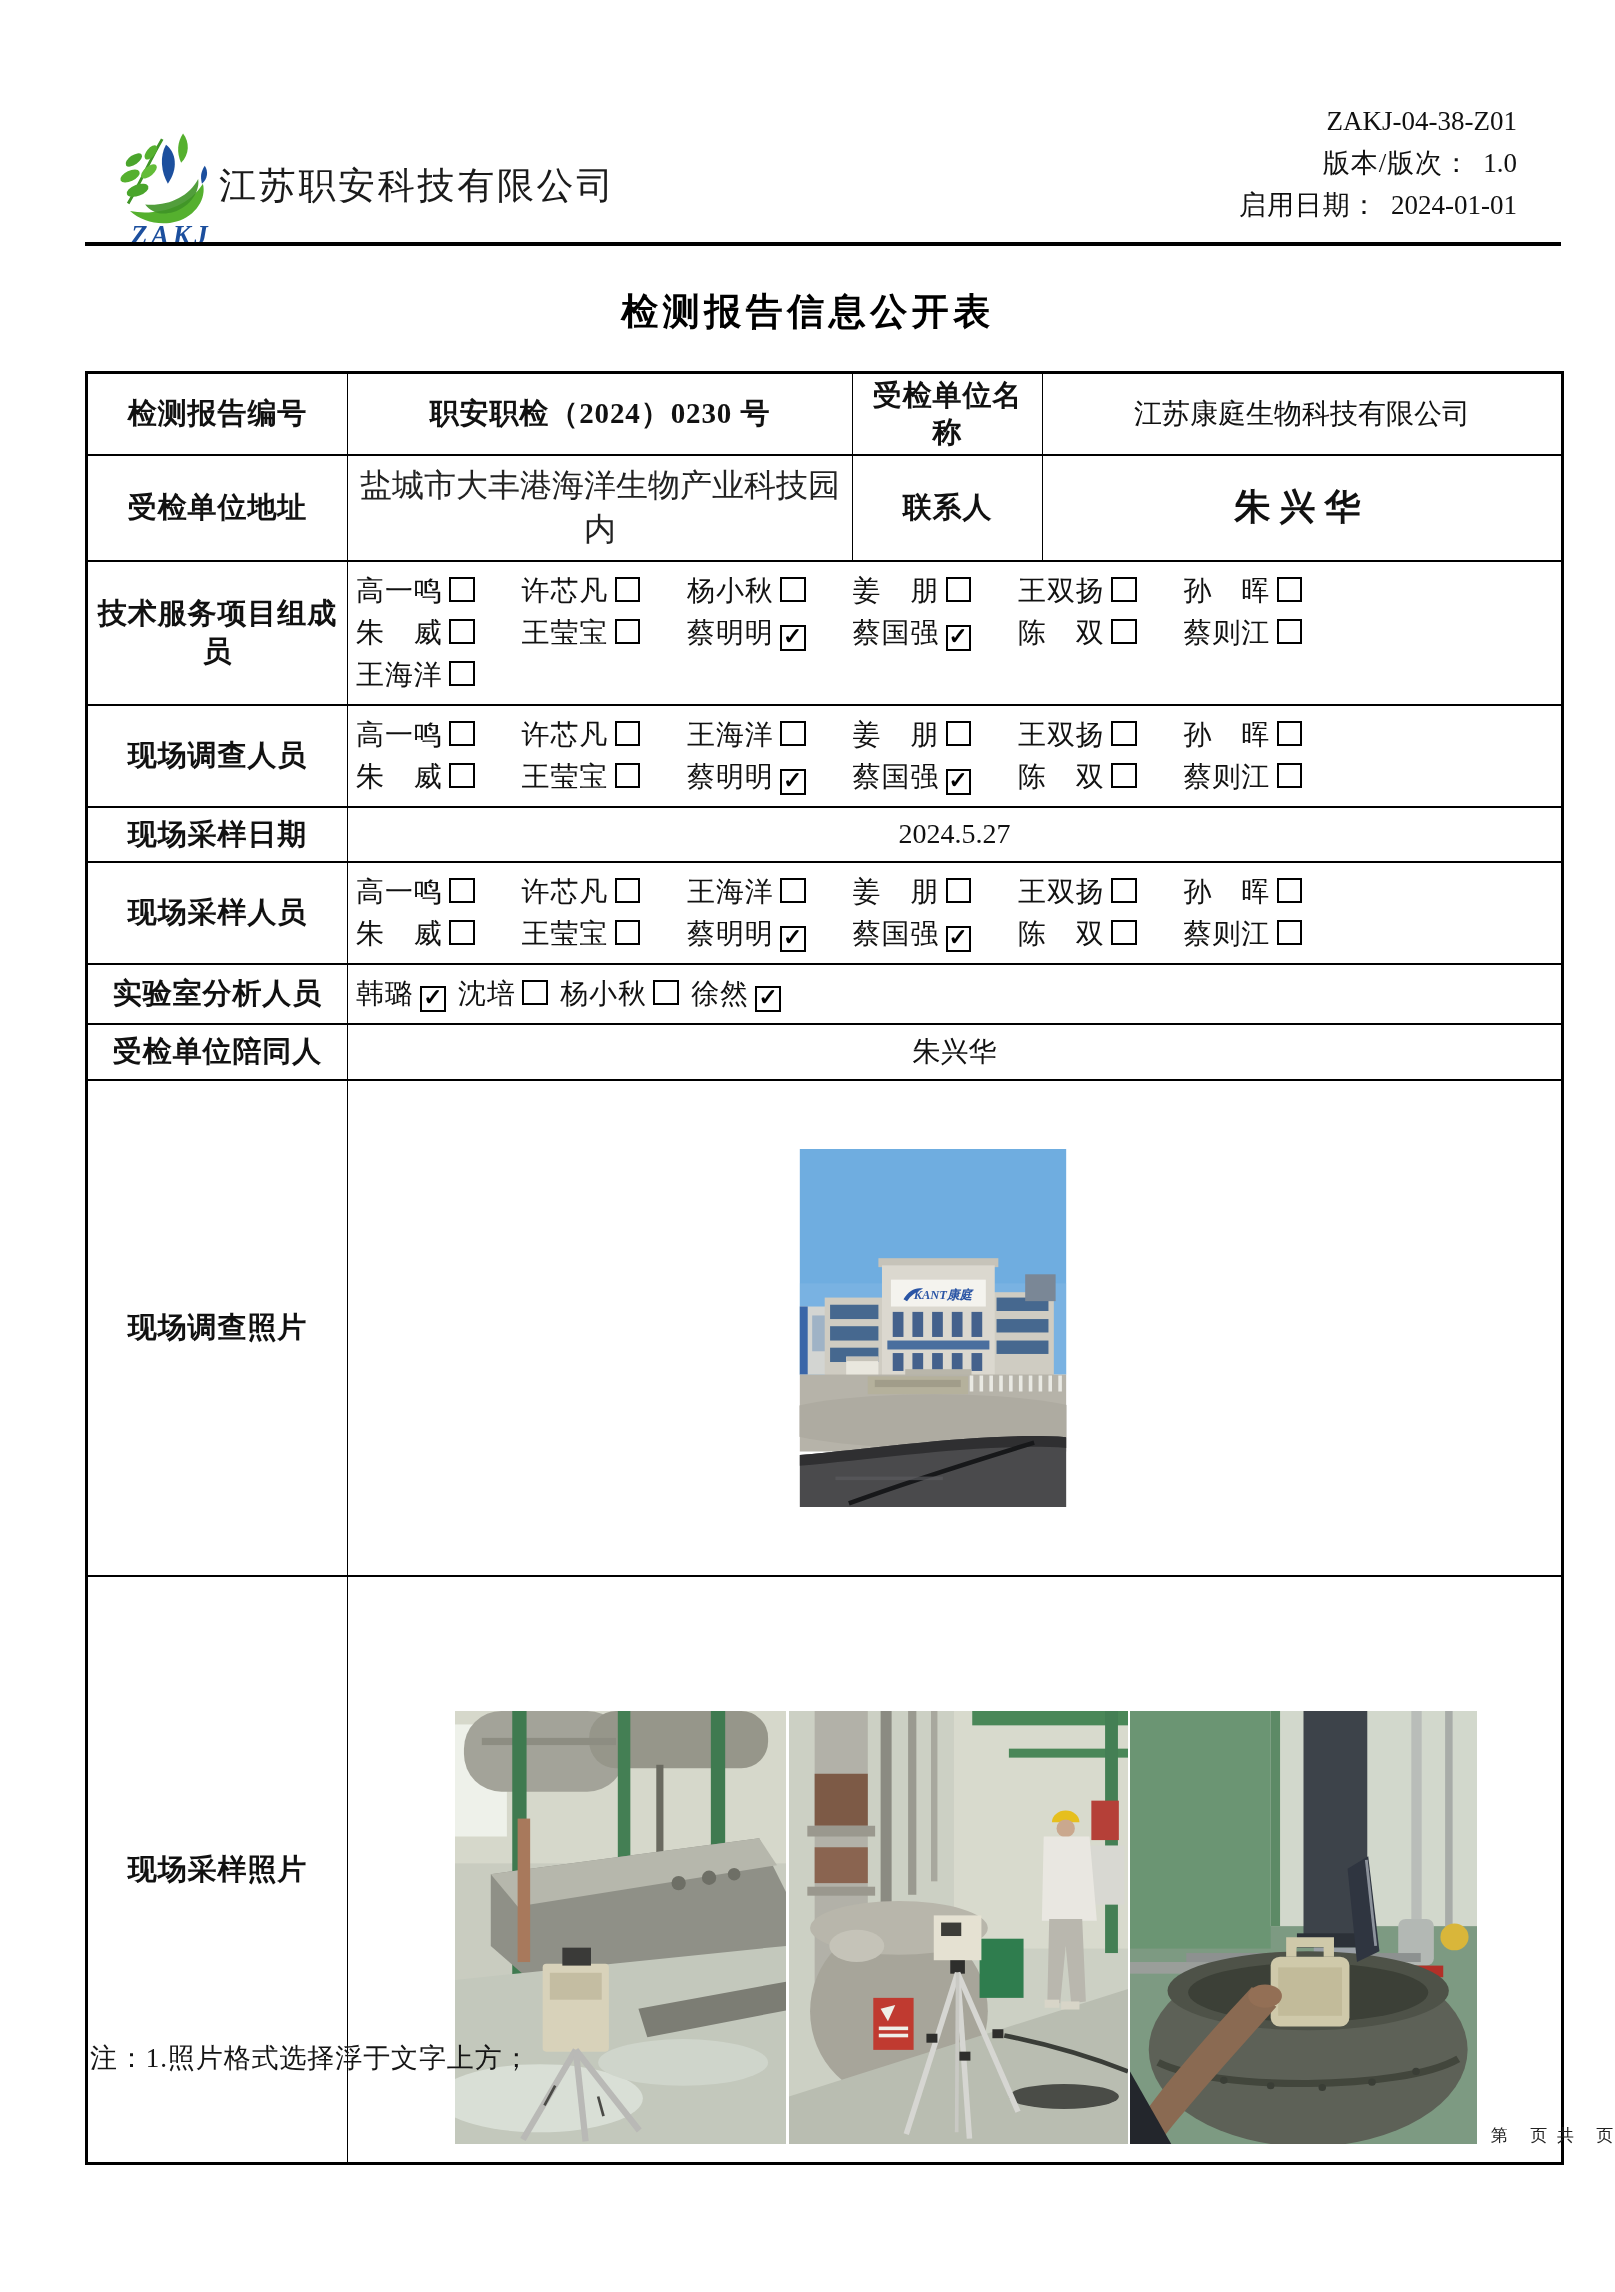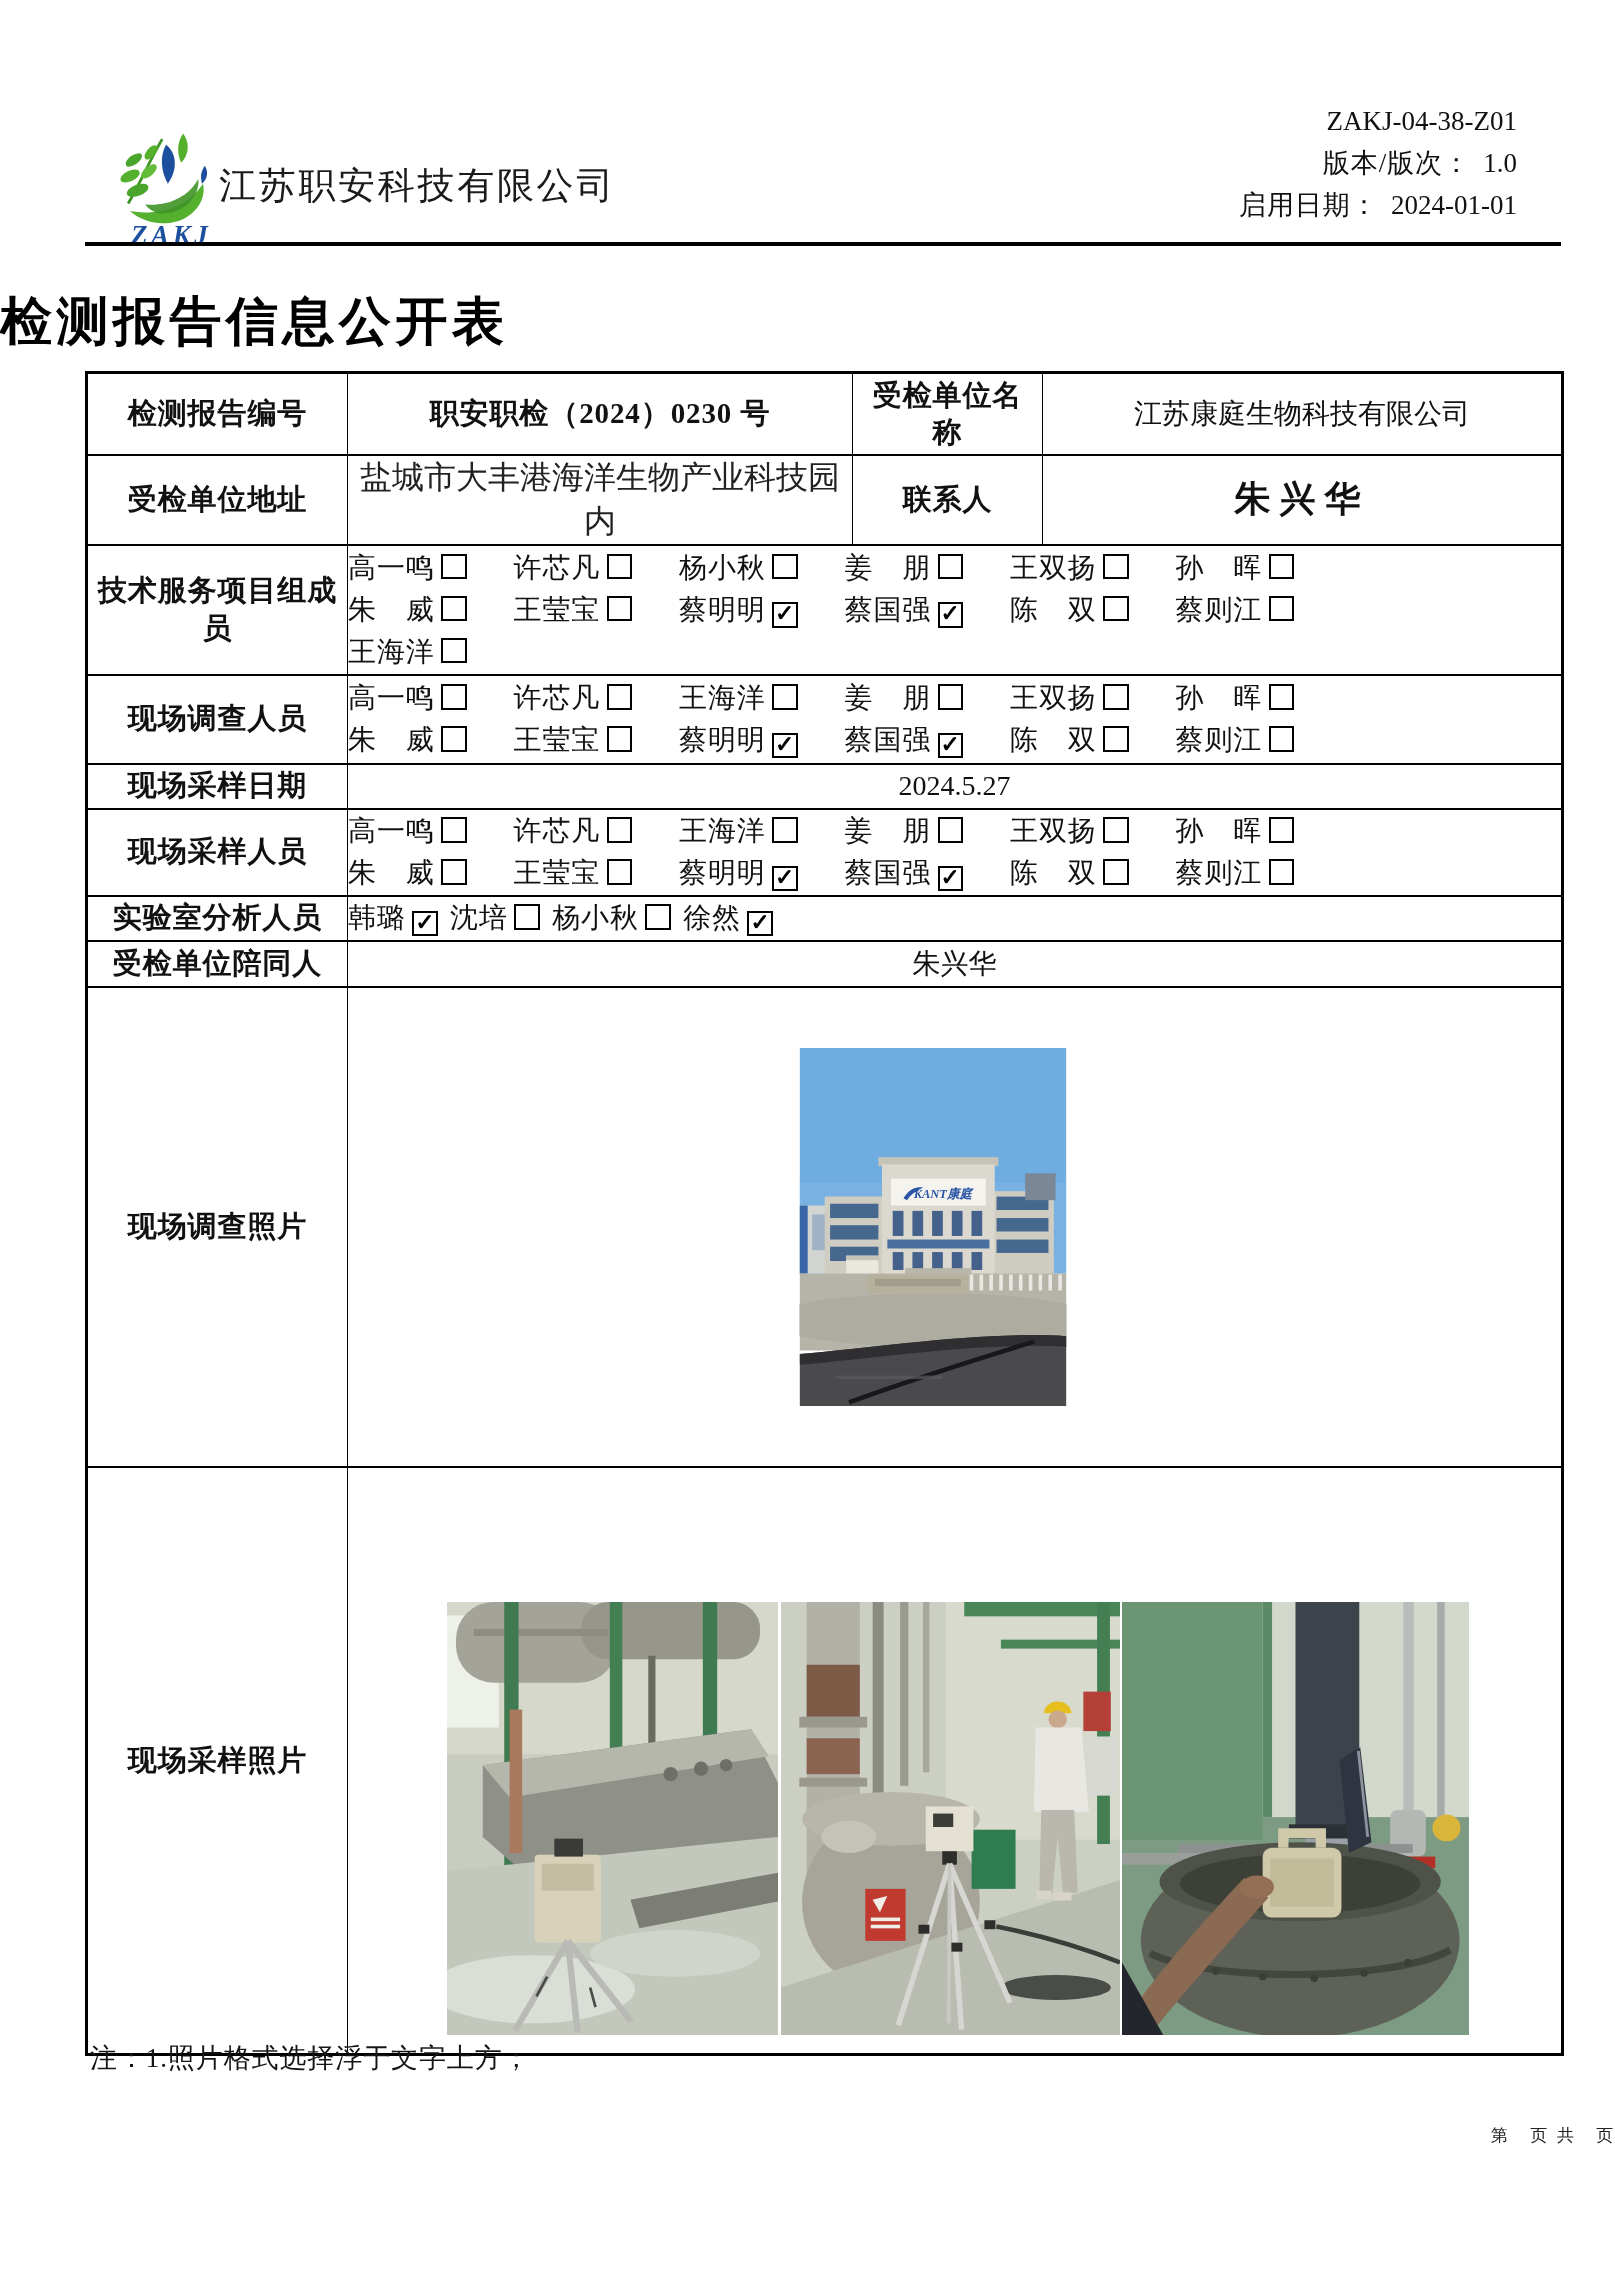--- a/index.html
+++ b/index.html
@@ -10,28 +10,28 @@
   .logo-wrap{position:absolute;left:113px;top:124px;width:106px;height:125px;}
   .logo-zakj{position:absolute;left:131px;top:220px;font-size:27px;font-weight:bold;font-style:italic;
              color:#1c4f9e;letter-spacing:3.6px;}
   .company-name{position:absolute;left:219px;top:161px;font-size:37px;letter-spacing:2.7px;color:#1b1b1b;}
   .doc-meta{position:absolute;right:99px;top:100px;text-align:right;font-size:27px;line-height:42px;color:#111;}
   .doc-meta .lbl{letter-spacing:0.9px;}
   .doc-meta .val{margin-left:12.5px;}
   .head-rule{position:absolute;left:85px;top:242px;width:1476px;height:3.6px;background:#000;}
 
   
-  .doc-title{position:absolute;left:0;top:287px;width:1616px;
-             font-size:52px;font-weight:bold;letter-spacing:4.5px;color:#000;}
+  .doc-title{position:absolute;left:0;top:287px;width:1616px;text-align:center;
+             font-size:37px;font-weight:bold;letter-spacing:4.5px;color:#000;}
 
   
   table.main{position:absolute;left:85px;top:371px;width:1476px;border-collapse:collapse;
              table-layout:fixed;border:3.6px solid #000;}
   table.main td{border:1.8px solid #000;border-top-width:2.7px;border-bottom-width:2.7px;
-                padding:0;vertical-align:middle;overflow:hidden;}
+                padding:8px;vertical-align:middle;overflow:hidden;}
   td.lab1{font-weight:bold;font-size:29px;text-align:center;line-height:1.28;padding:0 7.2px;letter-spacing:0.9px;}
   td.val-c{text-align:center;font-size:28px;}
   td.val-bold{text-align:center;font-size:29px;font-weight:bold;letter-spacing:0.9px;}
   td.addr{text-align:center;font-size:32px;color:#222;}
   td.contact{text-align:center;font-size:36px;font-weight:bold;letter-spacing:9px;}
   td.staff{font-size:28px;padding-left:12.5px;}
   .nameline{line-height:42px;white-space:nowrap;}
   .nm{margin-right:47px;white-space:nowrap;}
   .lab-row .nm{margin-right:12.5px;}
   .nm-t{letter-spacing:0.9px;}

